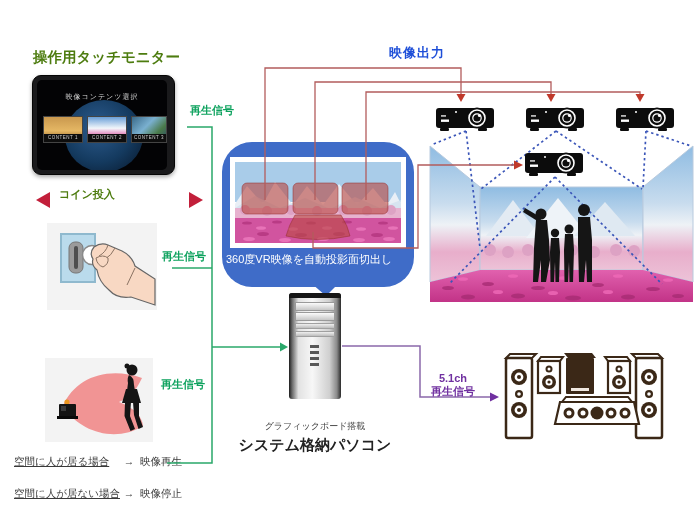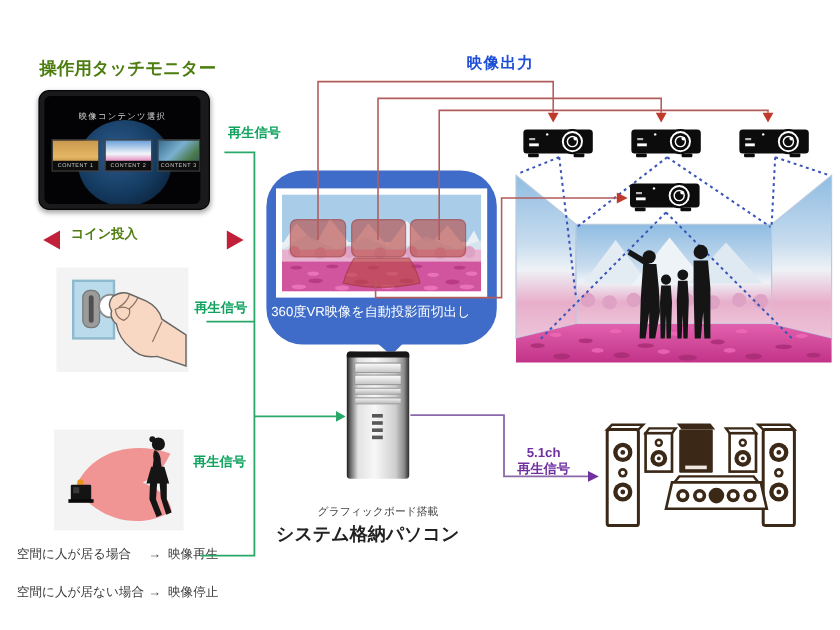--- a/index.html
+++ b/index.html
@@ -5,21 +5,21 @@
   html,body{margin:0;padding:0;background:#fff;}
   .canvas{position:relative;width:700px;height:525px;background:#ffffff;overflow:hidden;
           font-family:"Liberation Sans","DejaVu Sans",sans-serif;color:#333;}
   .abs{position:absolute;}
   .ttl{font-weight:bold;color:#4d7c0f;white-space:nowrap;}
   .sig{font-weight:bold;color:#0ea25e;font-size:11px;white-space:nowrap;}
   .redlbl{font-weight:bold;color:#1d4ed8;font-size:13px;letter-spacing:1px;white-space:nowrap;}
   .purlbl{font-weight:bold;color:#7030a0;font-size:11px;text-align:center;line-height:1.15;white-space:nowrap;}
   .note{font-size:10px;color:#555;white-space:nowrap;}
   .rule{font-size:10.5px;color:#3a3a3a;white-space:nowrap;}
-  .rule .cond{display:inline-block;width:104px;}
+  .rule .cond{display:inline-block;width:104px;text-decoration:underline;}
   .rule .arw{display:inline-block;width:22px;text-align:center;}
   
   .tablet{left:32px;top:75px;width:141px;height:98px;background:#1a1a1c;border-radius:9px;
           border:1px solid #050505;box-shadow:0 2px 4px rgba(0,0,0,.35);}
   .tscreen{position:absolute;left:4px;top:4px;right:7px;bottom:4px;background:#030305;border-radius:5px;overflow:hidden;}
   .globe2{position:absolute;left:28px;top:20px;width:78px;height:72px;border-radius:50%;
          background:radial-gradient(circle at 42% 38%,#2d5c8f,#143a5f 55%,#0a1d33 90%);}
   .tsctitle{position:absolute;top:12px;left:0;width:100%;text-align:center;color:#d8d8d8;font-size:7px;letter-spacing:1px;}
   .thumb{position:absolute;top:36px;height:25px;border:1px solid #444;}
   .thumb .bar{position:absolute;left:0;bottom:0;width:100%;height:8px;background:#0d0d0d;color:#cfcfcf;
@@ -36,21 +36,21 @@
   .bcaption{left:226px;top:252px;width:184px;text-align:left;color:#ffffff;font-size:11px;white-space:nowrap;}
   
   .pc{left:289px;top:293px;width:52px;height:106px;border-radius:3px;
       background:linear-gradient(90deg,#1c1c1c 0%,#6a6a6a 6%,#e2e2e2 18%,#f7f7f7 45%,#cfcfcf 78%,#8a8a8a 92%,#2a2a2a 100%);}
   .pc .top{position:absolute;left:0;top:0;width:100%;height:5px;background:#161616;border-radius:3px 3px 0 0;}
   .pc .bay{position:absolute;left:6px;right:6px;height:7px;background:linear-gradient(#fbfbfb,#c6c6c6);border:1px solid #9a9a9a;}
   .pc .slim{position:absolute;left:6px;right:6px;height:4px;background:linear-gradient(#efefef,#bdbdbd);border:1px solid #a0a0a0;}
   .pc .ports{position:absolute;left:21px;top:52px;width:9px;}
   .pc .ports div{height:3px;background:#585858;margin-bottom:3px;}
   .pccap{width:170px;text-align:center;font-size:9px;color:#444;white-space:nowrap;}
-  .pctitle{width:170px;text-align:left;font-size:15px;font-weight:bold;color:#222;white-space:nowrap;}
+  .pctitle{width:170px;text-align:center;font-size:15px;font-weight:bold;color:#222;white-space:nowrap;}
 </style>
 </head>
 <body>
 
 <div class="canvas">
 
   <svg class="abs" style="left:428px;top:98px;" width="268" height="210" viewBox="0 0 268 210">
     <defs>
       <linearGradient id="wallG" x1="0" y1="0" x2="0" y2="1">
         <stop offset="0" stop-color="#8fbce2"></stop>

